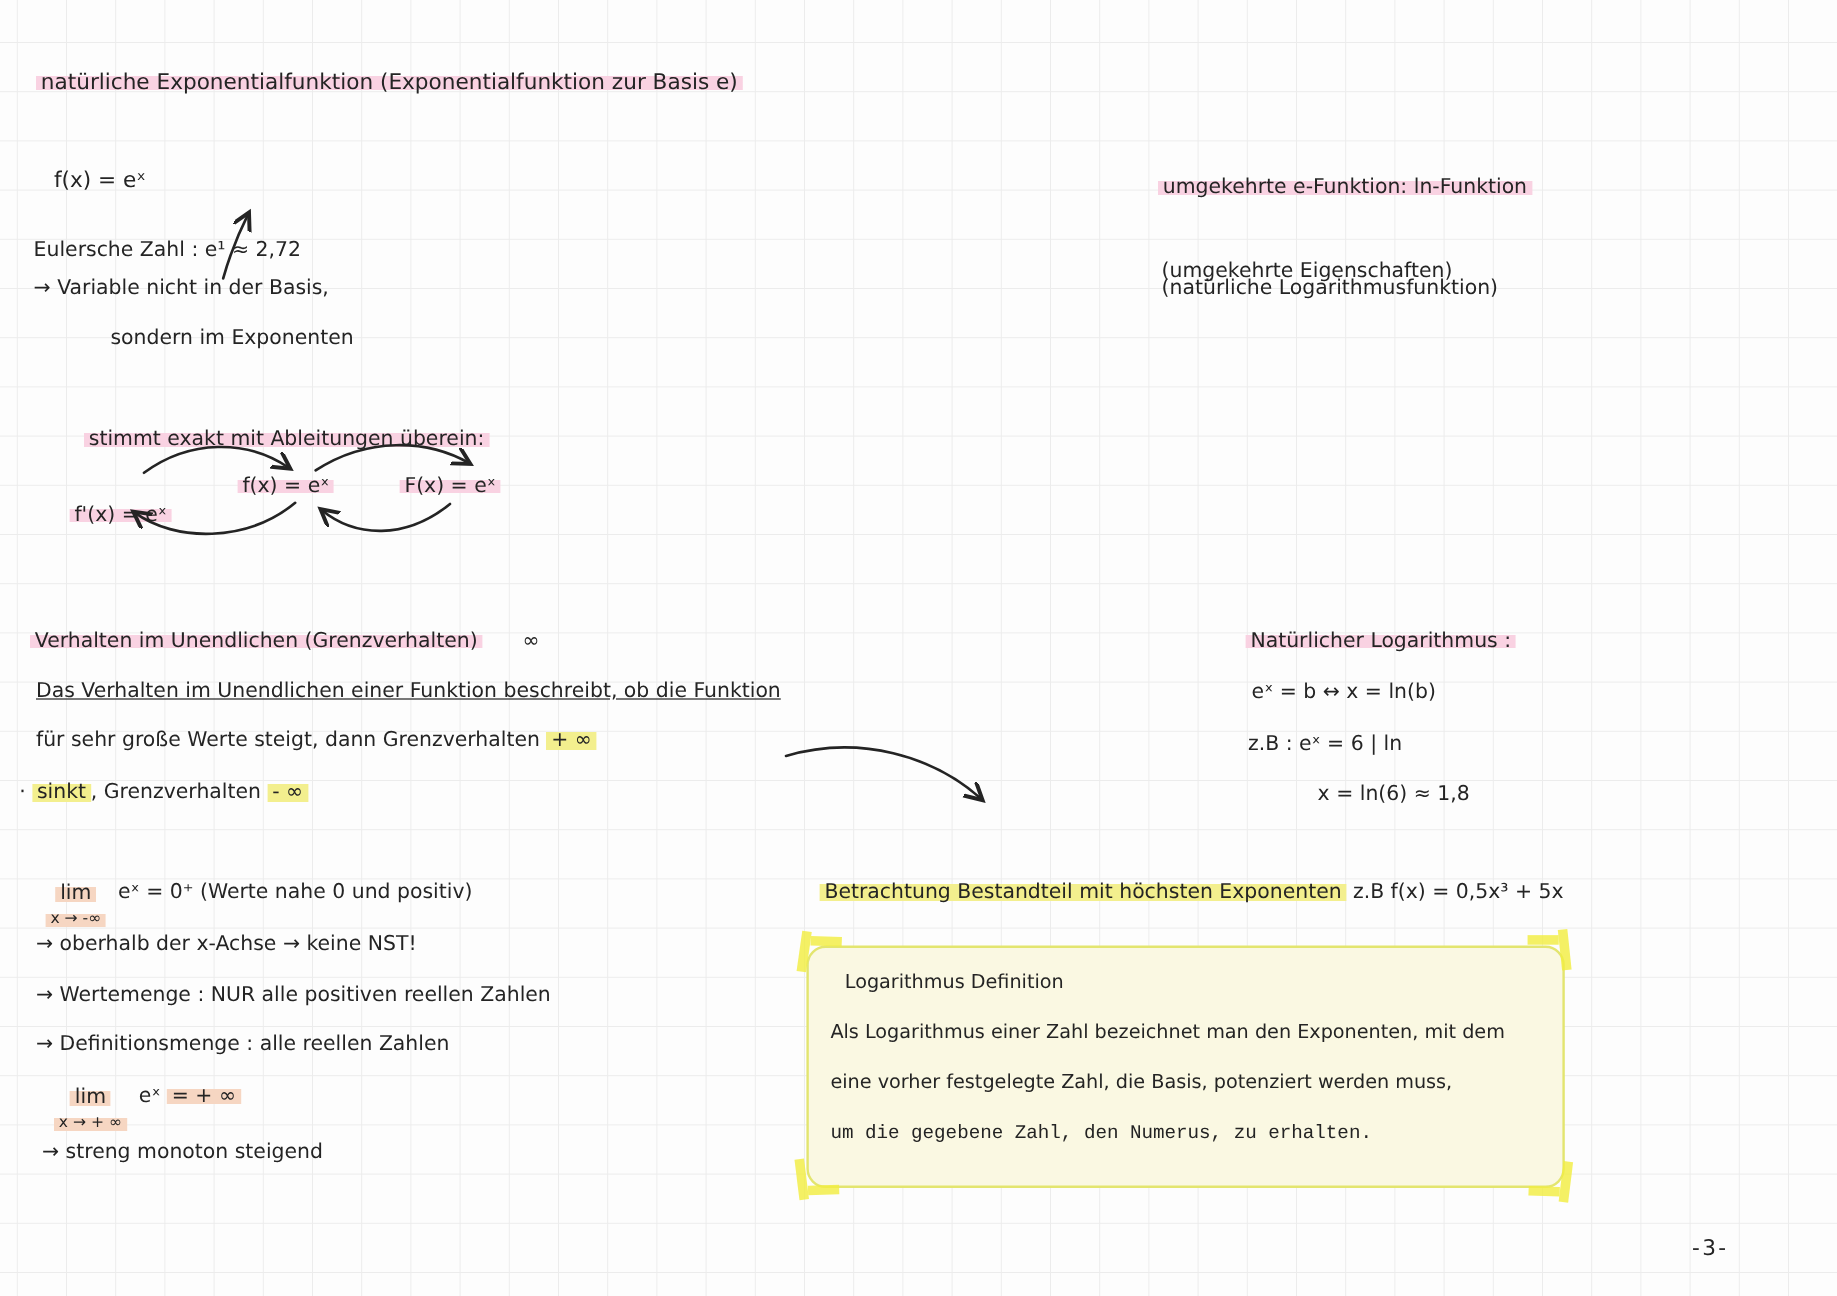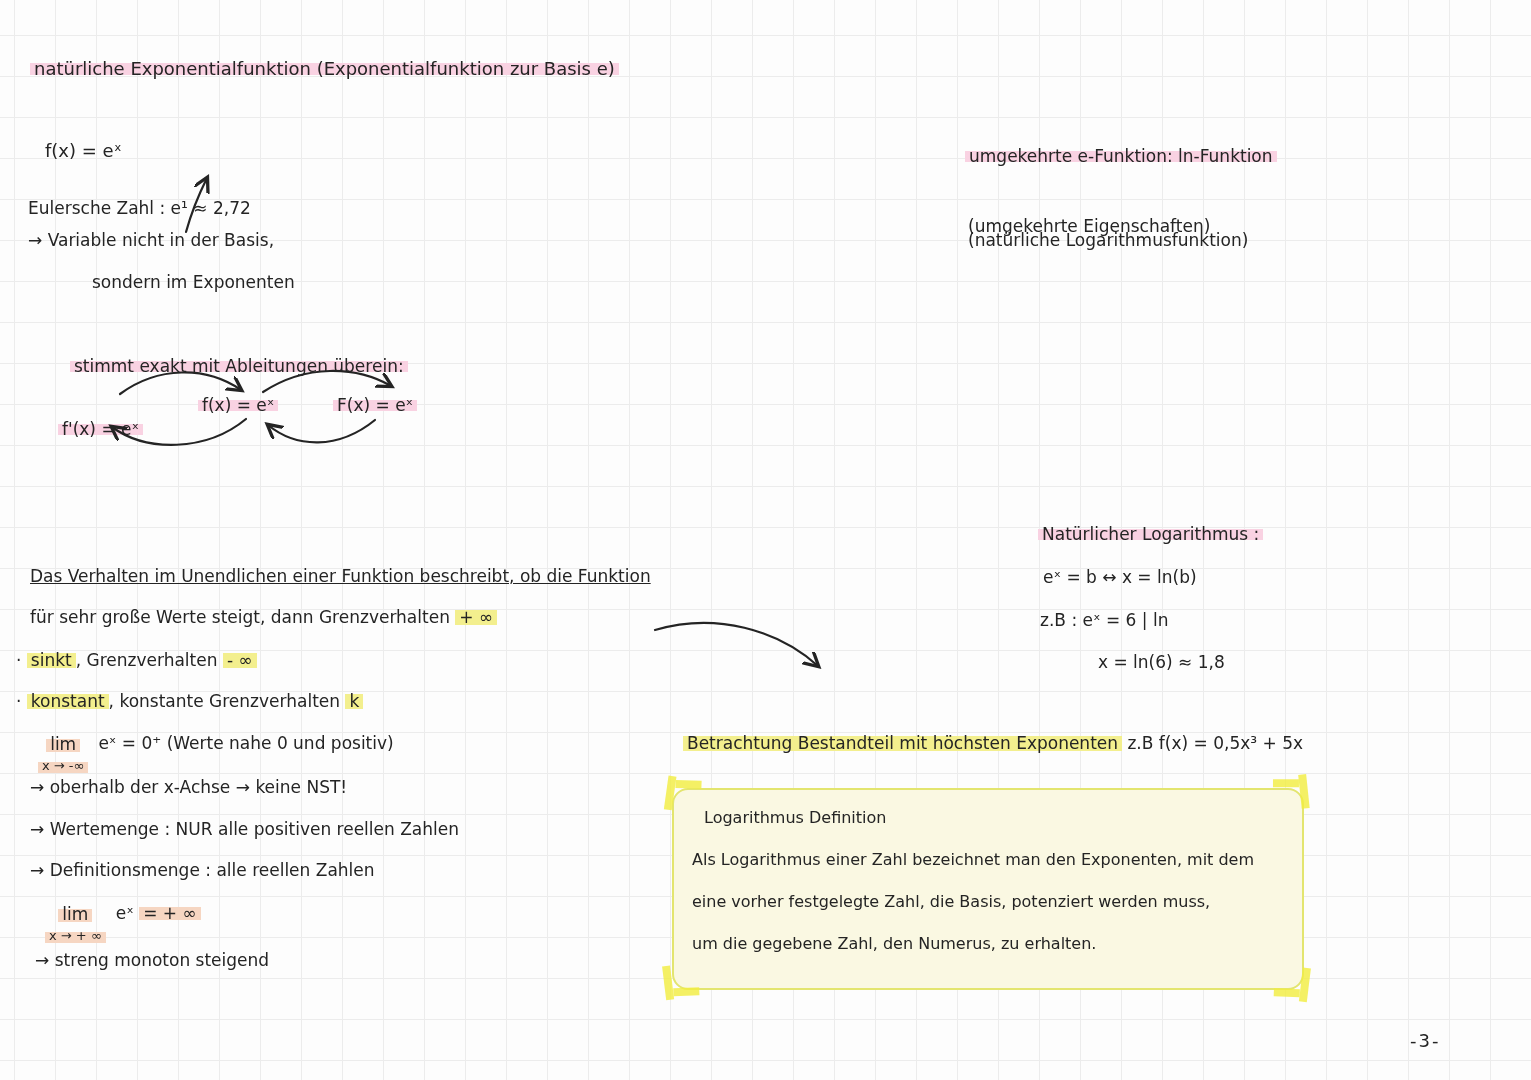--- a/index.html
+++ b/index.html
@@ -69,30 +69,31 @@
   <div class="line" style="left:58px;top:395px;margin-top:24px;">
     <span class="hl hl-pink">f'(x) = eˣ</span>
   </div>
   <div class="line" style="left:198px;top:395px;">
     <span class="hl hl-pink">f(x) = eˣ</span>
   </div>
   <div class="line" style="left:333px;top:395px;">
     <span class="hl hl-pink">F(x) = eˣ</span>
   </div>
 
+  <div class="line" style="left:25px;top:524px;">
+    <span class="hl hl-pink">Verhalten im Unendlichen (Grenzverhalten)</span>
+    <span style="margin-left:28px;">∞</span>
+  </div>
   <div class="line" style="left:30px;top:566px;text-decoration:underline;">Das Verhalten im Unendlichen einer Funktion beschreibt, ob die Funktion</div>
 
   <div class="line" style="left:30px;top:607px;">
     <span>für sehr große Werte  steigt, dann Grenzverhalten </span><span class="hl hl-yellow">+ ∞</span>
   </div>
   <div class="line" style="left:16px;top:650px;">
     <span>·  </span><span class="hl hl-yellow">sinkt</span><span>, Grenzverhalten </span><span class="hl hl-yellow">- ∞</span>
-  </div>
-  <div class="line" style="left:16px;top:691px;">
-    <span>· </span><span class="hl hl-yellow">konstant</span><span>, konstante Grenzverhalten </span><span class="hl hl-yellow">k</span>
   </div>
 
   <div class="line lim-row" style="left:38px;top:733px;">
     <span class="lim-stack">
       <span class="hl hl-salmon">lim</span>
       <span class="lim-sub hl hl-salmon">x → -∞</span>
     </span>
     <span><span>eˣ = 0⁺ </span><span>(Werte nahe 0 und positiv)</span></span>
   </div>
 
@@ -122,21 +123,21 @@
   </div>
 
   <div class="defbox">
     <span class="corner tl"></span>
     <span class="corner tr"></span>
     <span class="corner bl"></span>
     <span class="corner br"></span>
     <div class="line" style="left:30px;top:18px;">Logarithmus Definition</div>
     <div class="line" style="left:18px;top:60px;">Als Logarithmus einer Zahl bezeichnet man den Exponenten, mit dem</div>
     <div class="line" style="left:18px;top:102px;">eine vorher festgelegte Zahl, die Basis, potenziert werden muss,</div>
-    <div class="line" style="left:18px;top:144px;">um die gegebene Zahl, den Numerus, zu erhalten.</div>
+    <div class="line" style="left:18px;top:144px;font-family:Liberation Mono, monospace;">um die gegebene Zahl, den Numerus, zu erhalten.</div>
   </div>
 
   <div class="line pagenum" style="left:1410px;top:1030px;">-3-</div>
 
   <svg class="arrow-layer" width="1531" height="1080" viewBox="0 0 1531 1080">
     <defs>
       <marker id="ah" markerWidth="12" markerHeight="12" refX="6" refY="3.5" orient="auto">
         <path d="M0,0 L6.5,3.5 L0,7" fill="none" stroke="#242424" stroke-width="1.5" stroke-linecap="round"></path>
       </marker>
     </defs>

